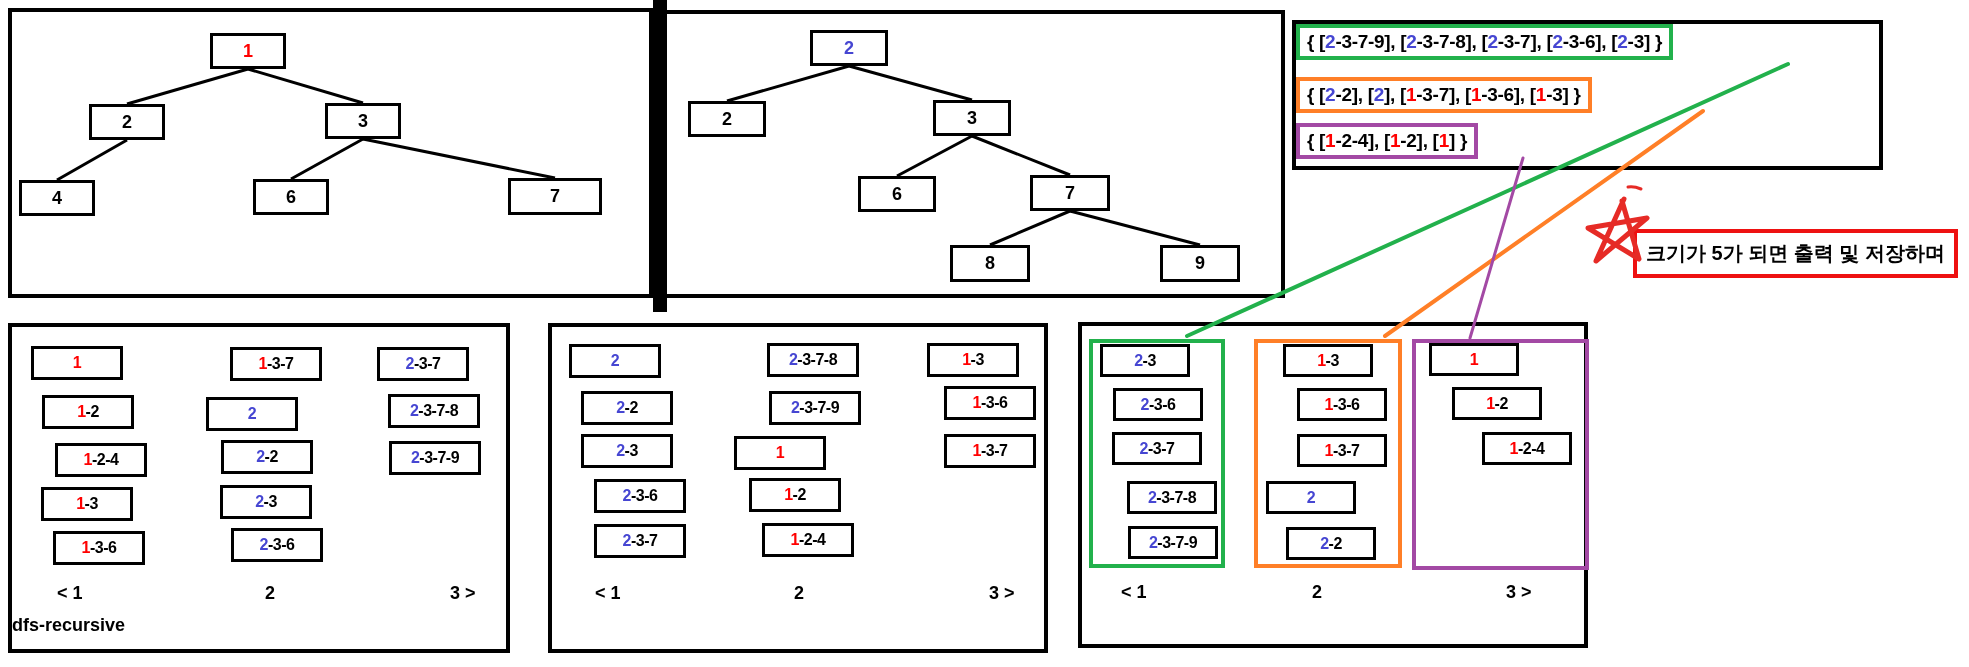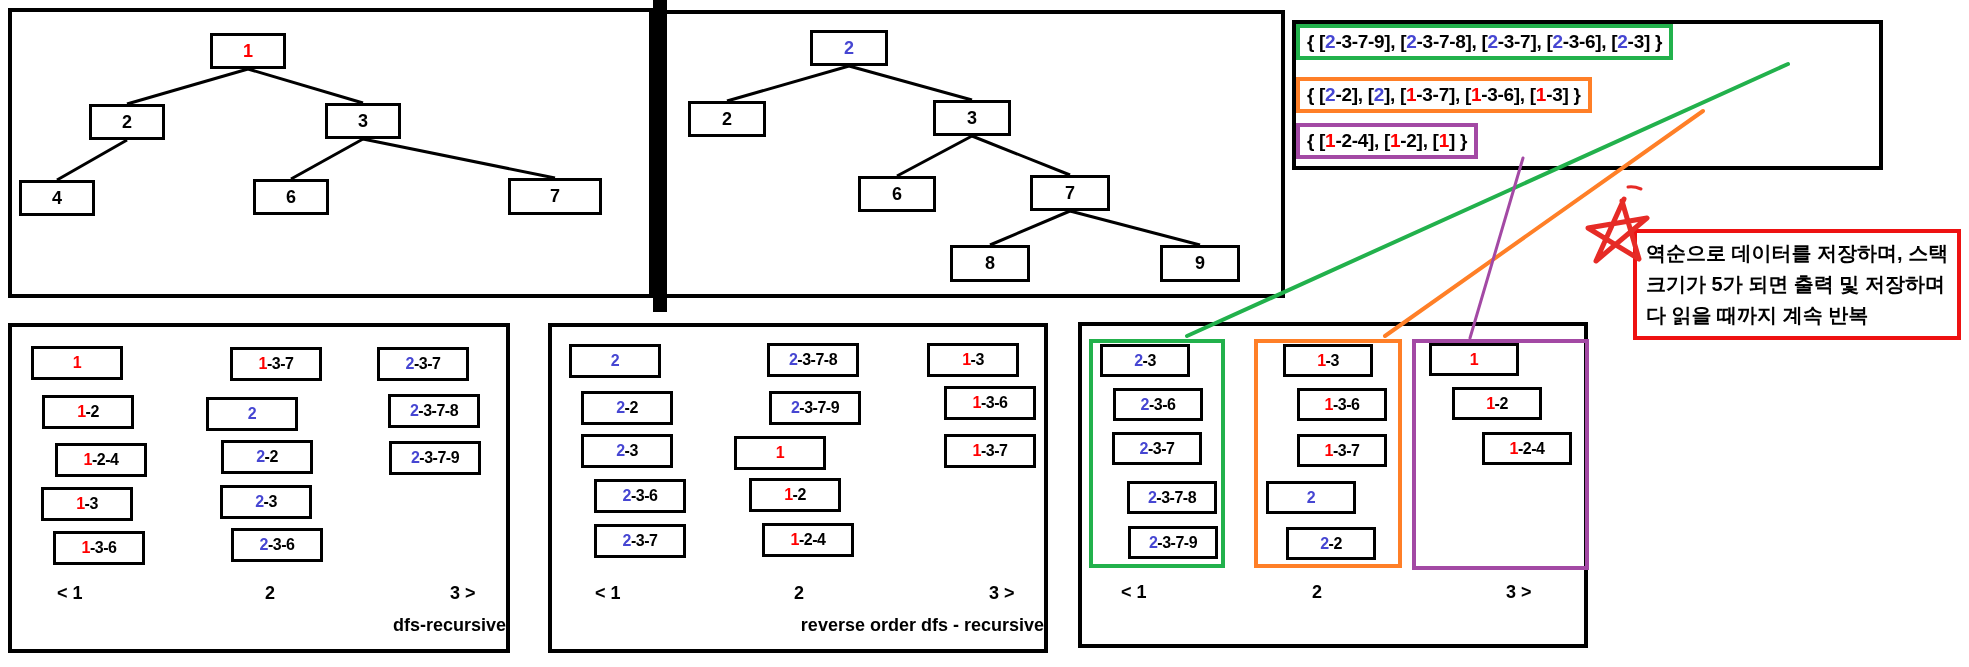--- a/index.html
+++ b/index.html
@@ -19,21 +19,21 @@
   .set-box{position:absolute;border:4px solid #000;background:#fff;font-size:19px;font-weight:bold;
            padding:3px 7px;white-space:nowrap;letter-spacing:-0.3px;color:#000;text-align:center;}
   .set-box.green{border-color:var(--green);}
   .set-box.orange{border-color:var(--orange);}
   .set-box.purple{border-color:var(--purple);}
   .col-outline{position:absolute;border:4px solid #000;box-sizing:border-box;background:transparent;}
   .col-outline.green{border-color:var(--green);}
   .col-outline.orange{border-color:var(--orange);}
   .col-outline.purple{border-color:var(--purple);}
   .pg{position:absolute;font-size:18px;font-weight:bold;color:#000;white-space:pre;}
-  .panel-title{position:absolute;left:0;width:100%;text-align:right;font-size:18px;font-weight:bold;color:#000;}
+  .panel-title{position:absolute;left:0;width:100%;text-align:left;font-size:18px;font-weight:bold;color:#000;}
   .annotation{position:absolute;border:4px solid var(--ann-red);background:#fff;padding:5px 9px;
               font-size:20px;font-weight:bold;line-height:31px;color:#000;white-space:nowrap;box-sizing:border-box;}
   .lead-red{color:var(--red);}
   .lead-blue{color:var(--blue);}
   .overlay{position:absolute;left:0;top:0;pointer-events:none;z-index:40;}
 </style>
 </head>
 <body>
 
 <div id="stage">
@@ -41,23 +41,21 @@
   <div class="panel" id="tree-panel-0" style="left:8px;top:8px;width:645px;height:290px;"></div>
   <div class="divider" style="left:653px;top:0;width:14px;height:312px;"></div>
   <div class="panel" id="tree-panel-1" style="left:663px;top:10px;width:622px;height:288px;"></div>
 
   <div class="sets-container" style="left:1292px;top:20px;width:591px;height:150px;"></div>
   <div class="set-box green" id="set-0" style="left:1296px;top:24px;"><span>{ </span><span>[</span><span class="lead-blue">2</span><span>-3-7-9</span><span>]</span><span>, </span><span>[</span><span class="lead-blue">2</span><span>-3-7-8</span><span>]</span><span>, </span><span>[</span><span class="lead-blue">2</span><span>-3-7</span><span>]</span><span>, </span><span>[</span><span class="lead-blue">2</span><span>-3-6</span><span>]</span><span>, </span><span>[</span><span class="lead-blue">2</span><span>-3</span><span>]</span><span> }</span></div>
   <div class="set-box orange" id="set-1" style="left:1296px;top:77px;"><span>{ </span><span>[</span><span class="lead-blue">2</span><span>-2</span><span>]</span><span>, </span><span>[</span><span class="lead-blue">2</span><span>]</span><span>, </span><span>[</span><span class="lead-red">1</span><span>-3-7</span><span>]</span><span>, </span><span>[</span><span class="lead-red">1</span><span>-3-6</span><span>]</span><span>, </span><span>[</span><span class="lead-red">1</span><span>-3</span><span>]</span><span> }</span></div>
   <div class="set-box purple" id="set-2" style="left:1296px;top:123px;"><span>{ </span><span>[</span><span class="lead-red">1</span><span>-2-4</span><span>]</span><span>, </span><span>[</span><span class="lead-red">1</span><span>-2</span><span>]</span><span>, </span><span>[</span><span class="lead-red">1</span><span>]</span><span> }</span></div>
 
   <div class="annotation" style="left:1633px;top:229px;">
-    <div>역순으로 데이터를 저장하며, 스택</div>
     <div>크기가 5가 되면 출력 및 저장하며</div>
-    <div>다 읽을 때까지 계속 반복</div>
   </div>
 
   <div class="panel" id="panel-0" style="left:8px;top:323px;width:502px;height:330px;">
     <span class="pg" style="left:45px;top:256px;">&lt; 1</span>
     <span class="pg" style="left:253px;top:256px;">2</span>
     <span class="pg" style="left:438px;top:256px;">3 &gt;</span>
     <div class="panel-title" style="top:288px;">dfs-recursive</div>
   <div class="box stack-box" style="left: 19px; top: 19px; width: 92px; height: 34px;">
         <span class="lead-red">1</span>
       </div>
@@ -107,21 +105,20 @@
       <div class="box stack-box" style="left: 377px; top: 114px; width: 92px; height: 34px;">
         <span class="lead-blue">2</span>
         <span>-3-7-9</span>
       </div>
     </div>
 
   <div class="panel" id="panel-1" style="left:548px;top:323px;width:500px;height:330px;">
     <span class="pg" style="left:43px;top:256px;">&lt; 1</span>
     <span class="pg" style="left:242px;top:256px;">2</span>
     <span class="pg" style="left:437px;top:256px;">3 &gt;</span>
-    <div class="panel-title" style="top:288px;">reverse order dfs - recursive</div>
   <div class="box stack-box" style="left: 17px; top: 17px; width: 92px; height: 34px;">
         <span class="lead-blue">2</span>
       </div>
       <div class="box stack-box" style="left: 29px; top: 64px; width: 92px; height: 34px;">
         <span class="lead-blue">2</span>
         <span>-2</span>
       </div>
       <div class="box stack-box" style="left: 29px; top: 107px; width: 92px; height: 34px;">
         <span class="lead-blue">2</span>
         <span>-3</span>

